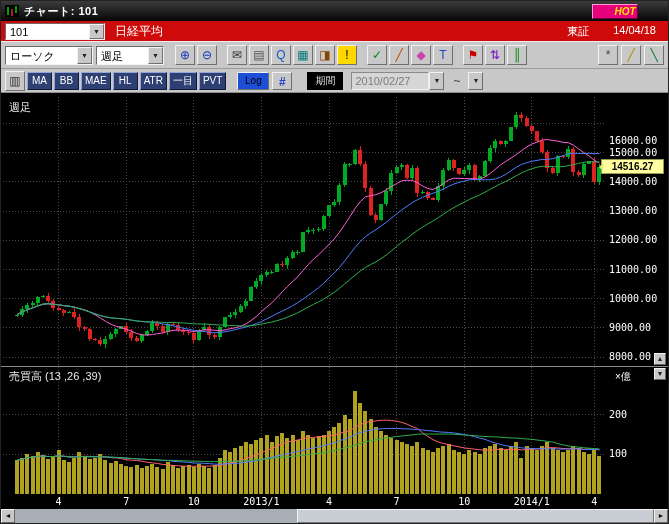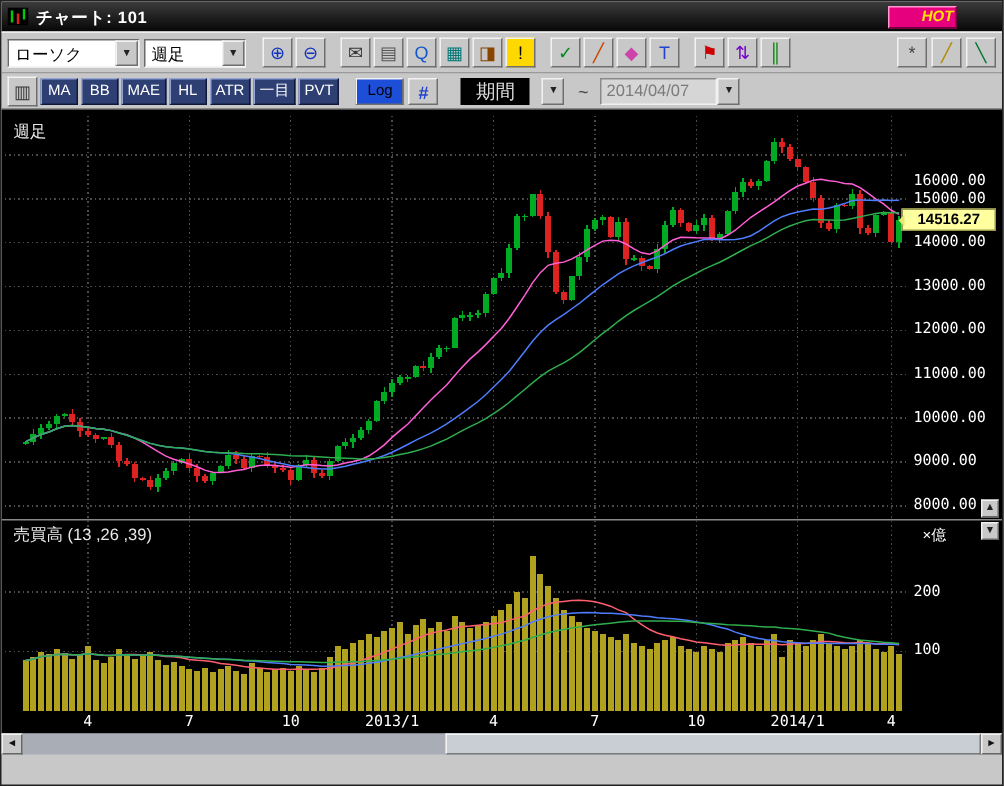--- a/index.html
+++ b/index.html
@@ -28,21 +28,21 @@
   .toolbar2 { height:24px; background:#c8c8c8; display:flex; align-items:center; padding:0 4px; gap:3px; border-bottom:1px solid #8a8a8a; }
   .tf-combo { width:88px; height:19px; } .tf2 { width:68px; height:19px; }
   .iconrow { display:flex; align-items:center; gap:2px; }
   .tbtn { width:20px; height:20px; background:#c8c8c8; border:1px solid; border-color:#f2f2f2 #6f6f6f #6f6f6f #f2f2f2; font-size:12px; line-height:18px; text-align:center; cursor:default; }
   .gap { margin-left:8px; }
   .tb1-right { margin-left:auto; display:flex; gap:3px; }
   .indbtn { min-width:25px; height:18px; padding:0 3px; background:#2e3f73; color:#fff; font-size:10px;
     border:1px solid; border-color:#93a4d6 #101a38 #101a38 #93a4d6; line-height:16px; text-align:center; }
   .logbtn { width:32px; height:18px; background:#1d4ed8; border:1px solid; border-color:#f2f2f2 #6f6f6f #6f6f6f #f2f2f2; font-size:10px; margin-left:8px; }
   .scalebtn { width:20px; height:18px; color:#2244cc; font-weight:bold; }
-  .period-label { width:46px; height:18px; background:#000; color:#ddd; font-size:13px; text-align:center; line-height:17px; margin-left:12px; }
+  .period-label { width:36px; height:18px; background:#000; color:#ddd; font-size:10px; text-align:center; line-height:17px; margin-left:12px; }
   .datefield { display:flex; height:18px; margin-left:5px; }
   .date-text { width:78px; background:#d6d6d6; border:1px solid; border-color:#8a8a8a #f0f0f0 #f0f0f0 #8a8a8a; color:#7b7b7b; font-size:11px; padding:2px 3px; }
   .tilde { font-size:12px; color:#444; margin-left:6px; }
 
   
   .chart { position:relative; width:667px; height:416px; background:#000; overflow:hidden; }
   .chart svg { position:absolute; left:0; top:0; }
   .panel-label { position:absolute; left:8px; top:7px; color:#e8e8e8; font-size:11px; }
   .vol-label { position:absolute; left:8px; top:276px; color:#e8e8e8; font-size:11px; }
   .vol-unit { position:absolute; left:614px; top:277px; color:#fff; font-size:10px; }
@@ -71,20 +71,31 @@
     <svg class="app-icon" viewBox="0 0 14 12">
       <rect x="0" y="0" width="14" height="12" fill="#000"></rect>
       <line x1="3" y1="2" x2="3" y2="10" stroke="#0c0" stroke-width="1.6"></line>
       <line x1="7" y1="4" x2="7" y2="11" stroke="#d22" stroke-width="1.6"></line>
       <line x1="11" y1="1" x2="11" y2="8" stroke="#0c0" stroke-width="1.6"></line>
     </svg>
     <span class="title-text">チャート: 101</span>
     <div class="hot-btn">HOT</div>
   </div>
 
+  <div class="symbolbar">
+    <div class="combo sym-combo">
+      <span class="combo-text">101</span>
+      <span class="combo-arrow">▼</span>
+    </div>
+    <span class="sym-name">日経平均</span>
+    <div class="sym-right">
+      <span>東証</span>
+      <span>14/04/18</span>
+    </div>
+  </div>
 
   <div class="toolbar1">
     <div class="combo tf-combo">
       <span class="combo-text">ローソク</span>
       <span class="combo-arrow">▼</span>
     </div>
     <div class="combo tf2">
       <span class="combo-text">週足</span>
       <span class="combo-arrow">▼</span>
     </div>
@@ -120,25 +131,25 @@
         <button class="indbtn">MAE</button>
         <button class="indbtn">HL</button>
         <button class="indbtn">ATR</button>
         <button class="indbtn">一目</button>
         <button class="indbtn">PVT</button>
       </div>
     <button class="logbtn">Log</button>
     <button class="tbtn scalebtn">#</button>
     <div class="period-label">期間</div>
     <div class="datefield">
+      <span class="date-text">2010/02/27</span>
       <span class="combo-arrow">▼</span>
     </div>
     <span class="tilde">~</span>
     <div class="datefield">
-      <span class="date-text">2014/04/07</span>
       <span class="combo-arrow">▼</span>
     </div>
   </div>
 
   <div class="chart">
     <svg id="chart-svg" width="667" height="416">
         <line x1="2" y1="30.315217391304348" x2="604" y2="30.315217391304348" stroke="#4a4a4a" stroke-dasharray="1 2" shape-rendering="crispEdges"></line>
         <line x1="2" y1="59.55434782608695" x2="604" y2="59.55434782608695" stroke="#4a4a4a" stroke-dasharray="1 2" shape-rendering="crispEdges"></line>
         <line x1="2" y1="88.79347826086956" x2="604" y2="88.79347826086956" stroke="#4a4a4a" stroke-dasharray="1 2" shape-rendering="crispEdges"></line>
         <line x1="2" y1="118.03260869565217" x2="604" y2="118.03260869565217" stroke="#4a4a4a" stroke-dasharray="1 2" shape-rendering="crispEdges"></line>

